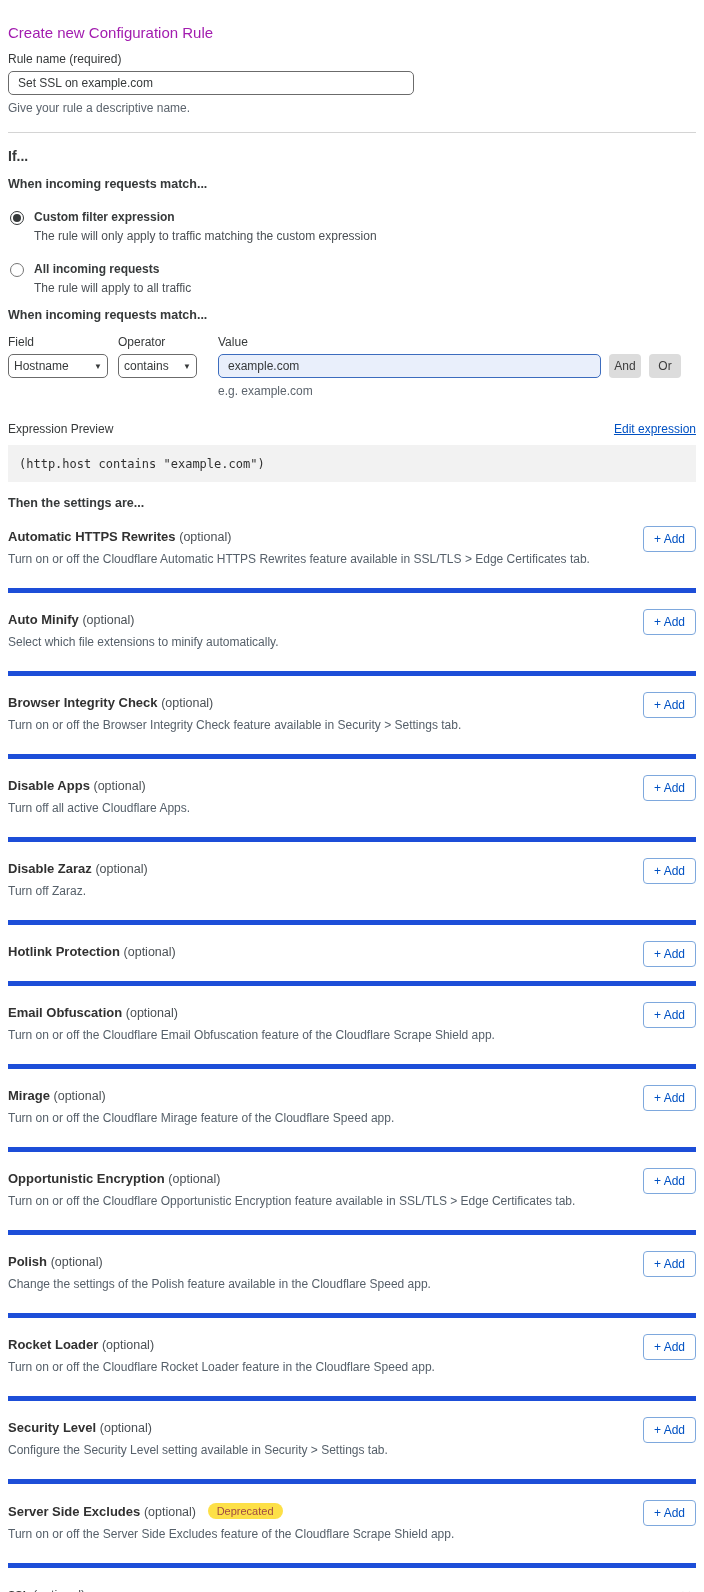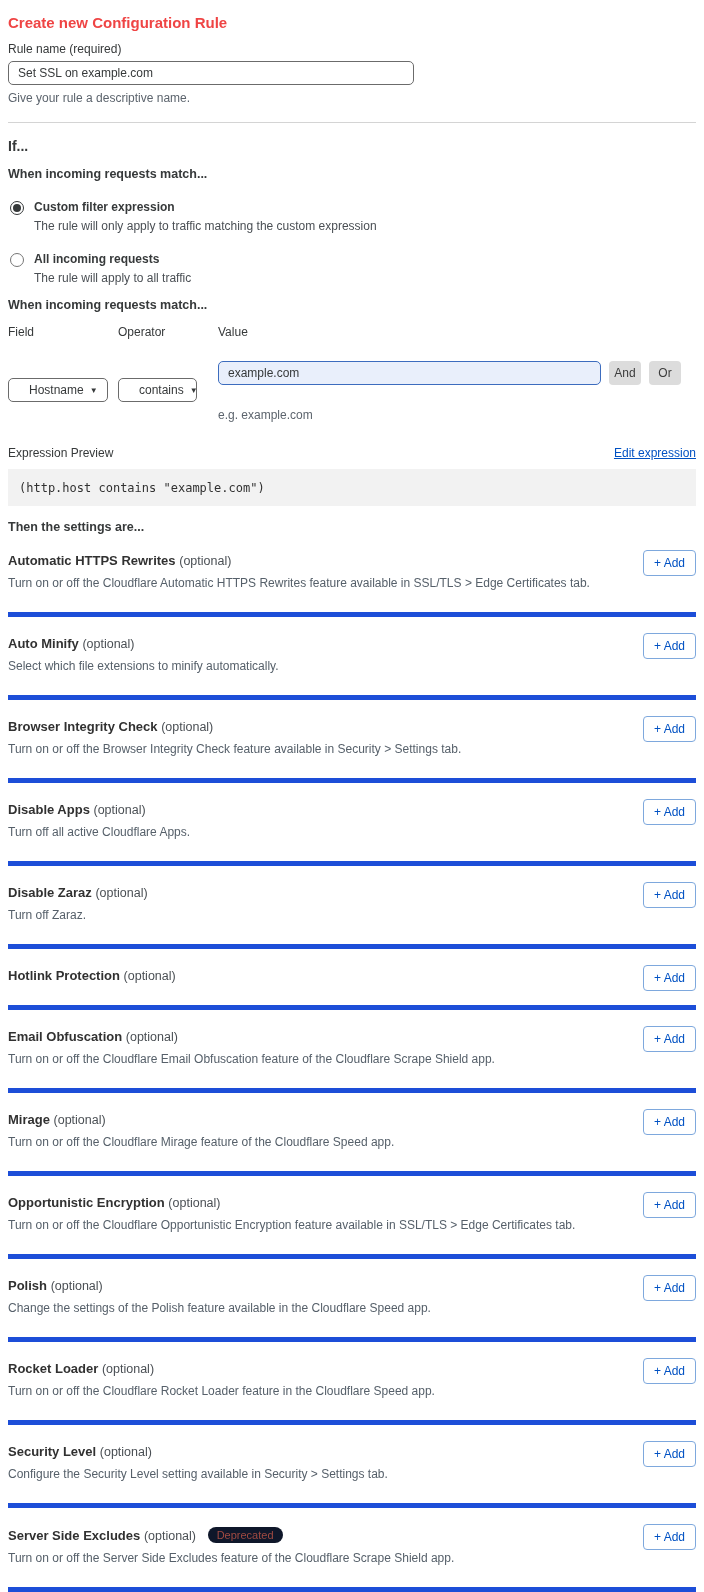--- a/index.html
+++ b/index.html
@@ -4,21 +4,21 @@
 <style>
   * { margin:0; padding:0; box-sizing:border-box; }
   html,body { background:#fff; }
   body {
     width:704px; height:1592px; overflow:hidden;
     font-family:"Liberation Sans", sans-serif;
     font-size:12px; color:#36393a;
   }
   .container { padding:0 8px; }
 
-  .page-title { font-size:15px; font-weight:bold; color:#ef4444; padding-top:14px; }
+  .page-title { font-size:15px; font-weight:normal; color:#a21caf; padding-top:24px; }
 
   .field-label { margin-top:11px; color:#36393a; }
   .text-input {
     display:block; margin-top:5px; width:406px; height:24px;
     border:1px solid #6b6b6b; border-radius:5px; padding:0 9px;
     font-family:"Liberation Sans", sans-serif; font-size:12px; color:#36393a; background:#fff;
   }
   .help-text { margin-top:6px; color:#5c646d; }
 
   hr.divider { border:none; border-top:1px solid #d4d4d4; margin-top:17px; }
@@ -39,21 +39,21 @@
   .radio-label { font-weight:bold; }
   .radio-desc { margin-top:5px; color:#4a4f54; font-weight:normal; }
 
   .builder-labels { display:flex; margin-top:13px; color:#36393a; }
   .builder-labels .lbl-field { width:110px; }
   .builder-labels .lbl-operator { width:100px; }
   .builder-row { display:flex; margin-top:5px; align-items:center; }
   .select {
     height:24px; border:1px solid #6b6b6b; border-radius:5px; background:#fff;
     display:flex; align-items:center; justify-content:space-between;
-    padding:0 20px; cursor:pointer;margin-top:34px;
+    padding:0 5px; cursor:pointer;
   }
   .select .caret { font-size:8px; color:#36393a; margin-left:6px; }
   .sel-field { width:100px; margin-right:10px; }
   .sel-operator { width:79px; margin-right:21px; }
   .value-input {
     width:383px; height:24px; background:#e9effb;
     border:1px solid #3c6cbe; border-radius:5px; padding:0 9px;
     font-family:"Liberation Sans", sans-serif; font-size:12px; color:#36393a;
     margin-right:8px;
   }
@@ -80,21 +80,21 @@
   .optional { color:#4a4f54; font-weight:normal; font-size:12.5px; }
   .setting-desc { margin-top:8px; color:#56606a; }
   .add-btn {
     position:absolute; right:0; top:16px;
     background:#fff; border:1px solid #7ea8dd; border-radius:4px;
     color:#0051c3; font-family:"Liberation Sans", sans-serif; font-size:12px;
     padding:5px 10px; cursor:pointer; min-width:48px;
   }
   .badge-deprecated {
     display:inline-block; margin-left:8px; vertical-align:1px;
-    background:#0f172a; color:#a04a42; font-size:11px; font-weight:normal;
+    background:#fde047; color:#a04a42; font-size:11px; font-weight:normal;
     padding:2px 9px; border-radius:9px;
   }
 
   .ssl-section { padding-top:19px; }
   .ssl-title-row { display:flex; justify-content:space-between; align-items:flex-start; }
   .close-x { color:#56606a; font-size:14px; cursor:pointer; line-height:14px; padding:2px 4px; }
   .ssl-desc { margin-top:10px; color:#56606a; }
 </style>
 </head>
 <body>

